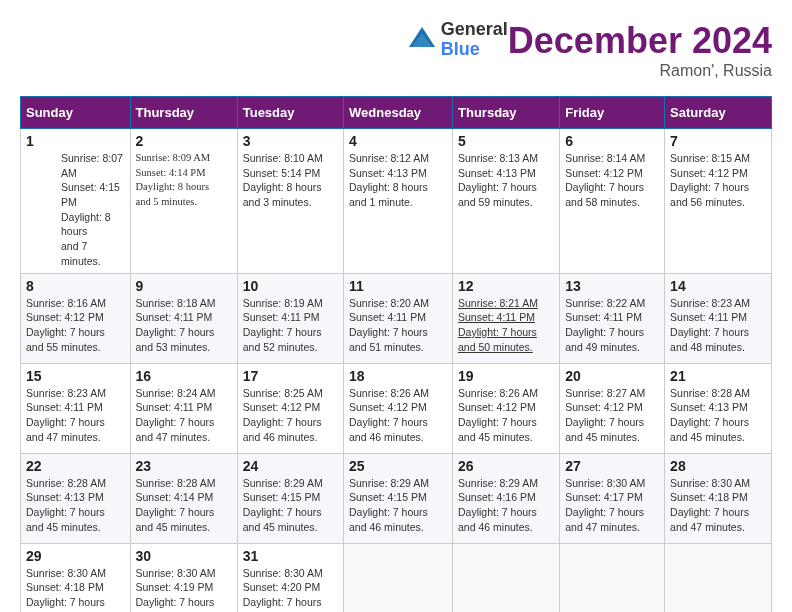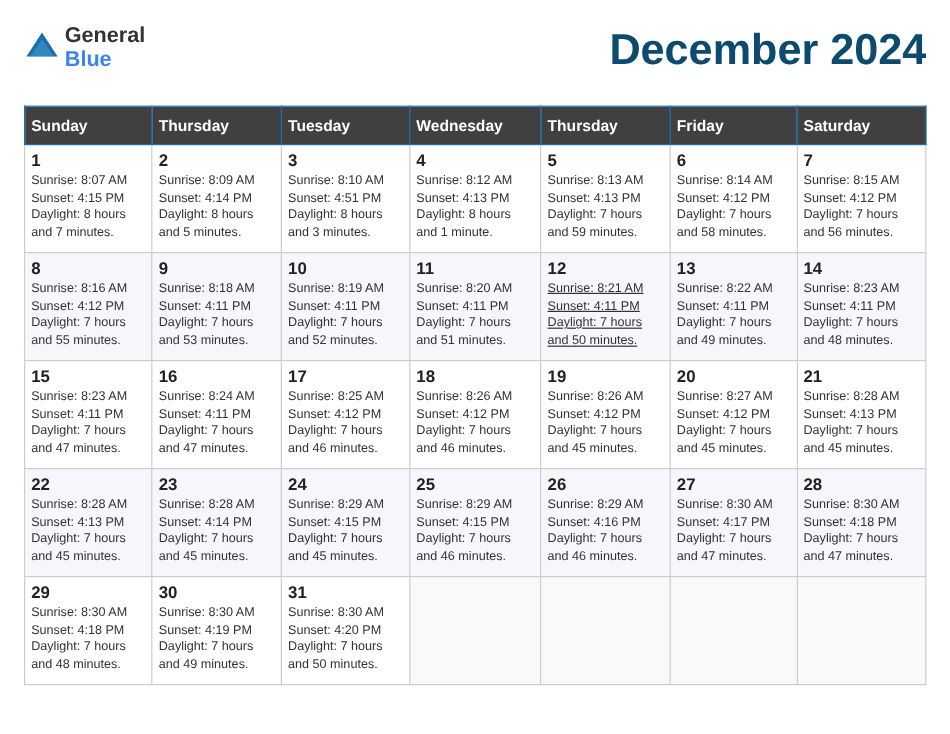--- a/index.html
+++ b/index.html
@@ -5,23 +5,23 @@
     * { box-sizing: border-box; margin: 0; padding: 0; }
     body {
       font-family: Arial, sans-serif;
       background: #fff;
       width: 792px;
       min-height: 612px;
       padding: 20px;
     }
     .header {
       display: flex;
-      justify-content: space-between;
+      justify-content: flex-end;
       align-items: flex-start;
-      margin-bottom: 26px;
+      margin-bottom: 16px;
     }
     .logo {
       display: flex;
       align-items: center;
     }
     .logo-text {
       display: flex;
       flex-direction: column;
       line-height: 1.1;
     }
@@ -39,33 +39,33 @@
       width: 30px;
       height: 30px;
       margin-right: 4px;
     }
     .title-block {
       text-align: right;
     }
     .month-title {
       font-size: 36px;
       font-weight: bold;
-      color: #0c4a6e;
+      color: #701a75;
     }
     .location-title {
       font-size: 16px;
       color: #555;
     }
     .calendar {
       width: 100%;
       border-collapse: collapse;
       font-size: 11px;
     }
     .calendar th {
-      background-color: #404040;
+      background-color: #701a75;
       color: #fff;
       padding: 8px 5px;
       text-align: left;
       font-size: 13px;
       font-weight: bold;
       border: 1px solid #1a6faf;
     }
     .calendar td {
       border: 1px solid #ccc;
       vertical-align: top;
@@ -102,55 +102,56 @@
       <polygon points="15,2 28,22 2,22" fill="#1a6faf"></polygon>
       <polygon points="15,8 25,22 5,22" fill="#4a9fd4" opacity="0.5"></polygon>
     </svg>
     <div class="logo-text">
       <span class="logo-general">General</span>
       <span class="logo-blue">Blue</span>
     </div>
   </div>
   <div class="title-block">
     <div class="month-title">December 2024</div>
+    <div class="location-title">Ramon', Russia</div>
   </div>
 </div>
 
 <table class="calendar">
   <thead>
     <tr>
     <th>Sunday</th>
         <th>Thursday</th>
         <th>Tuesday</th>
         <th>Wednesday</th>
         <th>Thursday</th>
         <th>Friday</th>
         <th>Saturday</th>
       </tr>
   </thead>
   <tbody id="calendar-body">
   <tr>
         <td>
           <span class="day-number">1</span>
-          <div class="day-info" style="white-space: pre-line;">Sunrise: 8:07 AM
+          <div class="day-info" style="white-space: pre-line; margin-left: 35px;">Sunrise: 8:07 AM
 Sunset: 4:15 PM
 Daylight: 8 hours
 and 7 minutes.</div>
         </td>
         <td>
           <span class="day-number">2</span>
-          <div class="day-info" style="white-space: pre-line;">Sunrise: 8:09 AM
+          <div class="day-info" style="white-space: pre-line; font-family: Liberation Serif, serif;">Sunrise: 8:09 AM
 Sunset: 4:14 PM
 Daylight: 8 hours
 and 5 minutes.</div>
         </td>
         <td>
           <span class="day-number">3</span>
           <div class="day-info" style="white-space: pre-line;">Sunrise: 8:10 AM
-Sunset: 4:51 PM
+Sunset: 5:14 PM
 Daylight: 8 hours
 and 3 minutes.</div>
         </td>
         <td>
           <span class="day-number">4</span>
           <div class="day-info" style="white-space: pre-line;">Sunrise: 8:12 AM
 Sunset: 4:13 PM
 Daylight: 8 hours
 and 1 minute.</div>
         </td>

